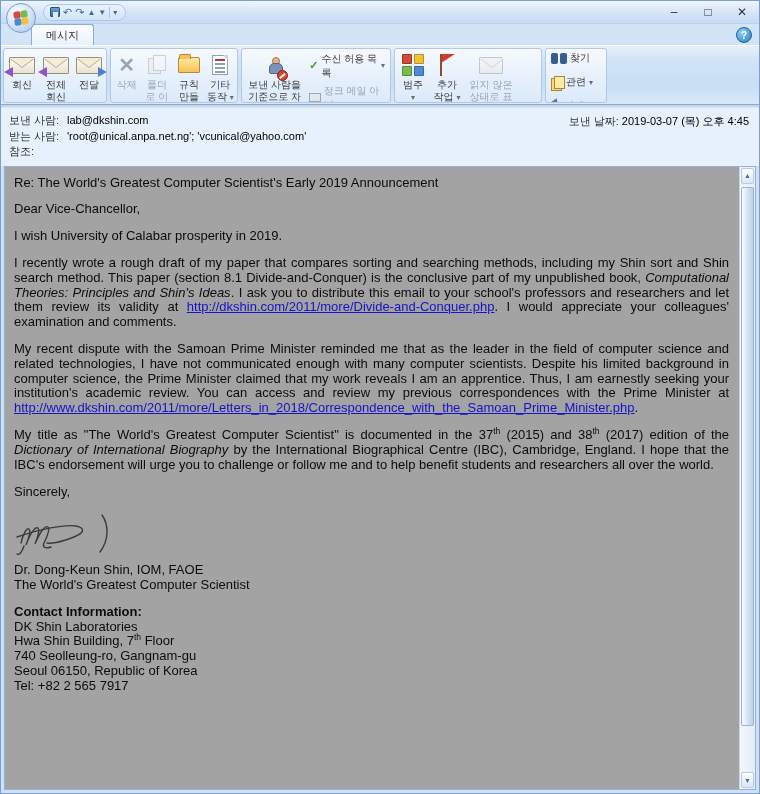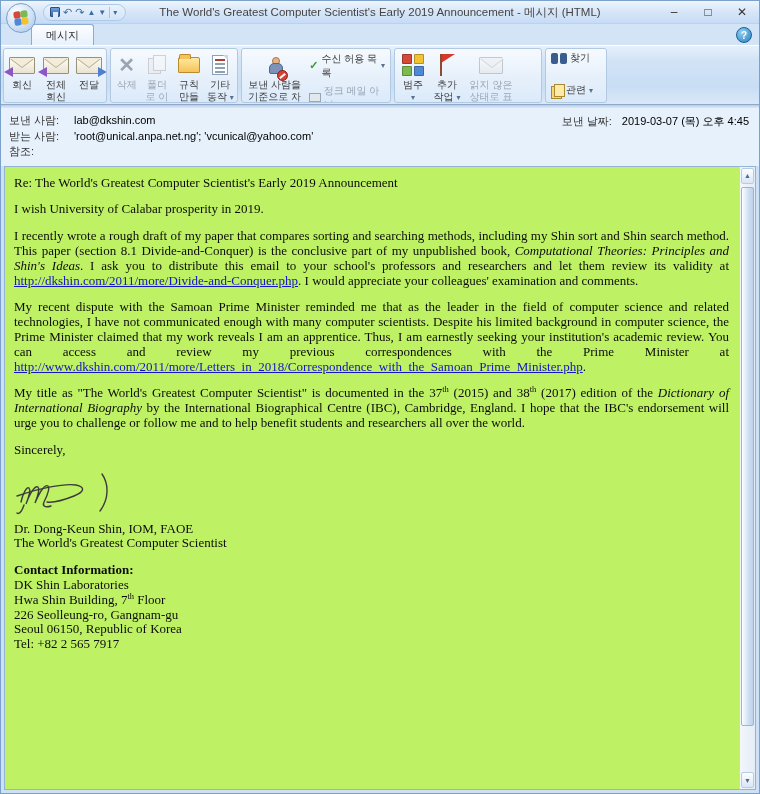--- a/index.html
+++ b/index.html
@@ -89,31 +89,31 @@
   .docico { position:relative; width:16px; height:20px; background:#fff; border:1px solid #8fa0b5; }
   .docico::before { content:""; position:absolute; right:-1px; top:-1px; border-left:5px solid transparent; border-top:5px solid #c8d4e4; }
   .docico::after { content:""; position:absolute; left:2px; top:3px; width:10px; height:1.5px; background:#b23b2e; box-shadow:0 4px 0 #8fa0b5, 0 8px 0 #8fa0b5, 0 12px 0 #8fa0b5; }
   .movepages { position:relative; width:18px; height:20px; }
   .movepages::before { content:""; position:absolute; left:0; top:3px; width:11px; height:14px; background:#e6ebf2; border:1px solid #9aa6b4; }
   .movepages::after { content:""; position:absolute; left:5px; top:0; width:11px; height:14px; background:#f4f7fb; border:1px solid #9aa6b4; }
 
   
   .ribbon-shadow { height:3px; background:linear-gradient(#b9cde6,#dce9f7); flex:0 0 auto; }
   .msgheader { flex:0 0 auto; background:#e7f1fb; padding:5px 8px 6px; font-size:11px; color:#222; position:relative; }
-  .hrow { display:flex; min-height:15.5px; align-items:baseline;gap:7px; }
+  .hrow { display:flex; min-height:15.5px; align-items:baseline; }
   .hlabel { width:58px; color:#333; flex:0 0 auto; }
   .hvalue { color:#000; }
   .sentdate { position:absolute; right:10px; top:6px; }
   .sentdate .hlabel { width:auto; margin-right:3px; color:#333; }
 
   
   .bodywrap { flex:1; margin:0 3px 3px; display:flex; min-height:0; }
-  .mailbody { flex:1; background:#bef264; border:1px solid #93b2d4; border-right:none;
+  .mailbody { flex:1; background:#a3a3a3; border:1px solid #93b2d4; border-right:none;
               padding:9px 10px 4px 9px; overflow:hidden;
-              font-family:Liberation Serif, serif; font-size:13px; line-height:1.14; color:#0c0c0c; }
+              font-family:Liberation Sans, sans-serif; font-size:13px; line-height:1.14; color:#0c0c0c; }
   .mailbody p { margin:0 0 12px; text-align:justify; }
   .mailbody p.nojust { text-align:left; }
   .mailbody a { color:#1414c8; text-decoration:underline; }
   .mailbody sup { font-size:8.5px; vertical-align:super; line-height:0; }
   .sigblock { margin:2px 0 2px; }
   
   .scrollbar { flex:0 0 17px; background:linear-gradient(90deg,#f4f7fb,#e3ecf6); border:1px solid #93b2d4; border-left:1px solid #c4d6ea;
                display:flex; flex-direction:column; align-items:stretch; }
   .scr-btn { height:16px; flex:0 0 auto; display:flex; align-items:center; justify-content:center;
              font-size:7px; color:#4c6b90; background:linear-gradient(#fdfeff,#d9e6f5); border:1px solid #b7cce4; border-radius:2px; margin:1px; }
@@ -137,21 +137,20 @@
     </div>
     <div class="qat">
       <span class="disk"></span>
       <span class="glyph">↶</span>
       <span class="glyph">↷</span>
       <span class="glyph" style="font-size:8px">▲</span>
       <span class="glyph" style="font-size:8px">▼</span>
       <span class="sep"></span>
       <span class="glyph" style="font-size:8px">▾</span>
     </div>
-    <div class="title-text">The World's Greatest Computer Scientist's Early 2019 Announcement - 메시지 (HTML)</div>
     <div class="win-controls">
       <span>–</span>
       <span>□</span>
       <span>✕</span>
     </div>
   </div>
 
   <div class="tabrow">
     <div class="tab-active">메시지</div>
     <div class="help-btn">?</div>
@@ -266,21 +265,21 @@
           <span class="ric">
               <span class="cssico envl" style="width:24px"></span>
             </span>
           <span>읽지 않은 상태로 표시</span>
         </div>
       </div>
 
     </div>
 
     <div class="rgroup" style="width:62px">
-      <div class="rgroup-body" style="flex-direction:column; justify-content:center; gap:16px">
+      <div class="rgroup-body" style="flex-direction:column; justify-content:center; gap:8px">
         <div class="sbtn">
           <span class="binoc"></span>
           <span>찾기</span>
         </div>
         <div class="sbtn">
           <span class="pages"></span>
           <span>관련</span>
           <span class="arrow">▾</span>
         </div>
         <div class="sbtn">
@@ -312,35 +311,36 @@
     </div>
     <div class="sentdate hrow">
       <span class="hlabel">보낸 날짜:</span>
       <span class="hvalue">2019-03-07 (목) 오후 4:45</span>
     </div>
   </div>
 
   <div class="bodywrap">
     <div class="mailbody">
         <p class="nojust"><span>Re: The World's Greatest Computer Scientist's Early 2019 Announcement</span></p>
+        <p class="nojust"><span>Dear Vice-Chancellor,</span></p>
         <p class="nojust"><span>I wish University of Calabar prosperity in 2019.</span></p>
         <p><span>I recently wrote a rough draft of my paper that compares sorting and searching methods, including my Shin sort and Shin search method. This paper (section 8.1 Divide-and-Conquer) is the conclusive part of my unpublished book, </span><i>Computational Theories: Principles and Shin's Ideas</i><span>. I ask you to distribute this email to your school's professors and researchers and let them review its validity at </span><a href="#">http://dkshin.com/2011/more/Divide-and-Conquer.php</a><span>. I would appreciate your colleagues' examination and comments.</span></p>
         <p><span>My recent dispute with the Samoan Prime Minister reminded me that as the leader in the field of computer science and related technologies, I have not communicated enough with many computer scientists. Despite his limited background in computer science, the Prime Minister claimed that my work reveals I am an apprentice. Thus, I am earnestly seeking your institution's academic review. You can access and review my previous correspondences with the Prime Minister at </span><a href="#">http://www.dkshin.com/2011/more/Letters_in_2018/Correspondence_with_the_Samoan_Prime_Minister.php</a><span>.</span></p>
         <p><span>My title as "The World's Greatest Computer Scientist" is documented in the 37</span><sup>th</sup><span> (2015) and 38</span><sup>th</sup><span> (2017) edition of the </span><i>Dictionary of International Biography</i><span> by the International Biographical Centre (IBC), Cambridge, England. I hope that the IBC's endorsement will urge you to challenge or follow me and to help benefit students and researchers all over the world.</span></p>
         <p class="nojust"><span>Sincerely,</span></p>
   <div class="sigblock">
     <svg width="104" height="46" viewBox="0 0 104 46" fill="none" stroke="#3c3c3c" stroke-width="1.4" stroke-linecap="round">
       <path d="M7 32 C9 23 13 16 15 18 C17 20 14 29 12 34 C16 23 21 15 24 17 C26 19 23 28 21 33 C26 21 31 14 34 16 C36 18 33 26 30 32 C28 36 31 38 37 36"></path>
       <path d="M3 26 C22 19 50 13 62 15 C72 17 70 22 60 26 C50 30 40 33 33 32"></path>
       <path d="M10 35 C8 41 5 45 3 43"></path>
       <path d="M88 4 C95 14 95 29 86 41"></path>
     </svg>
   </div>
 <p class="nojust"><span>Dr. Dong-Keun Shin, IOM, FAOE</span><br><span>The World's Greatest Computer Scientist</span></p>
-        <p class="nojust"><b>Contact Information:</b><br><span>DK Shin Laboratories</span><br><span>Hwa Shin Building, 7</span><sup>th</sup><span> Floor</span><br><span>226 Seolleung-ro, Gangnam-gu</span><br><span>Seoul 06150, Republic of Korea</span><br><span>Tel: +82 2 565 7917</span><br><br><br><br></p>
+        <p class="nojust"><b>Contact Information:</b><br><span>DK Shin Laboratories</span><br><span>Hwa Shin Building, 7</span><sup>th</sup><span> Floor</span><br><span>740 Seolleung-ro, Gangnam-gu</span><br><span>Seoul 06150, Republic of Korea</span><br><span>Tel: +82 2 565 7917</span><br><br><br><br></p>
       </div>
     <div class="scrollbar">
       <div class="scr-btn">▲</div>
       <div class="scr-track">
         <div class="scr-thumb"></div>
       </div>
       <div class="scr-btn">▼</div>
     </div>
   </div>
 

